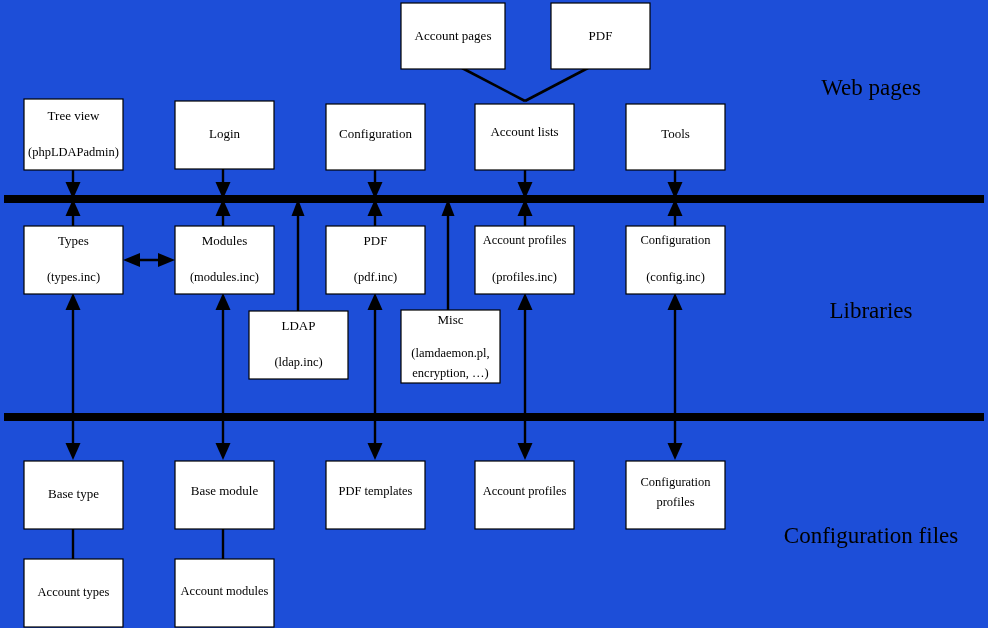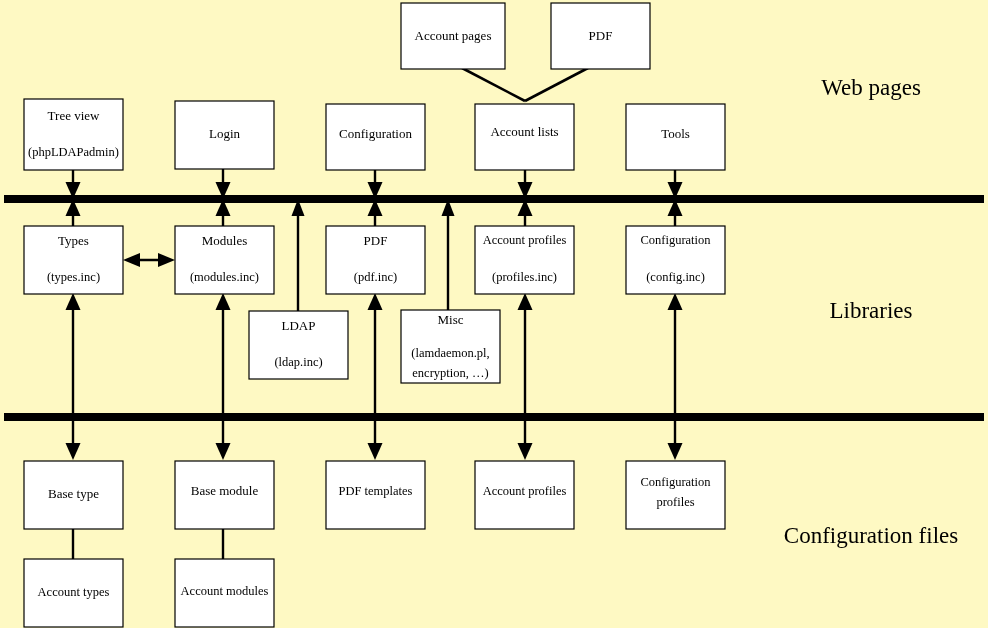--- a/index.html
+++ b/index.html
@@ -7,21 +7,21 @@
     padding: 0;
     background: #ffffff;
   }
   body {
     font-family: "Liberation Serif", "DejaVu Serif", serif;
   }
   #diagram-root {
     position: relative;
     width: 988px;
     height: 628px;
-    background: #fef9c3;
+    background: #1d4ed8;
     overflow: hidden;
   }
   svg#diagram-svg {
     position: absolute;
     left: 0;
     top: 0;
     width: 988px;
     height: 628px;
   }
   .node-box {

